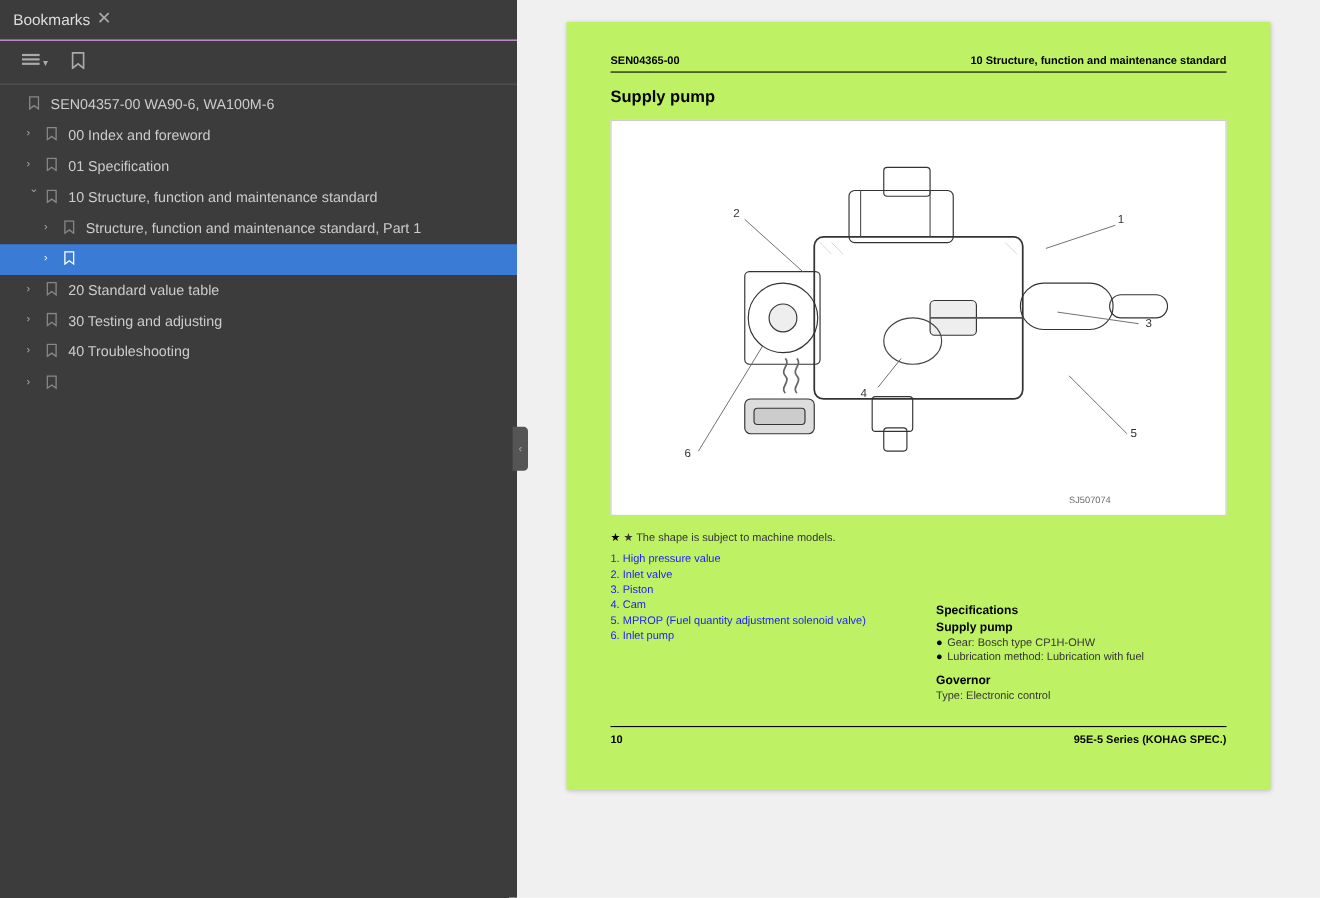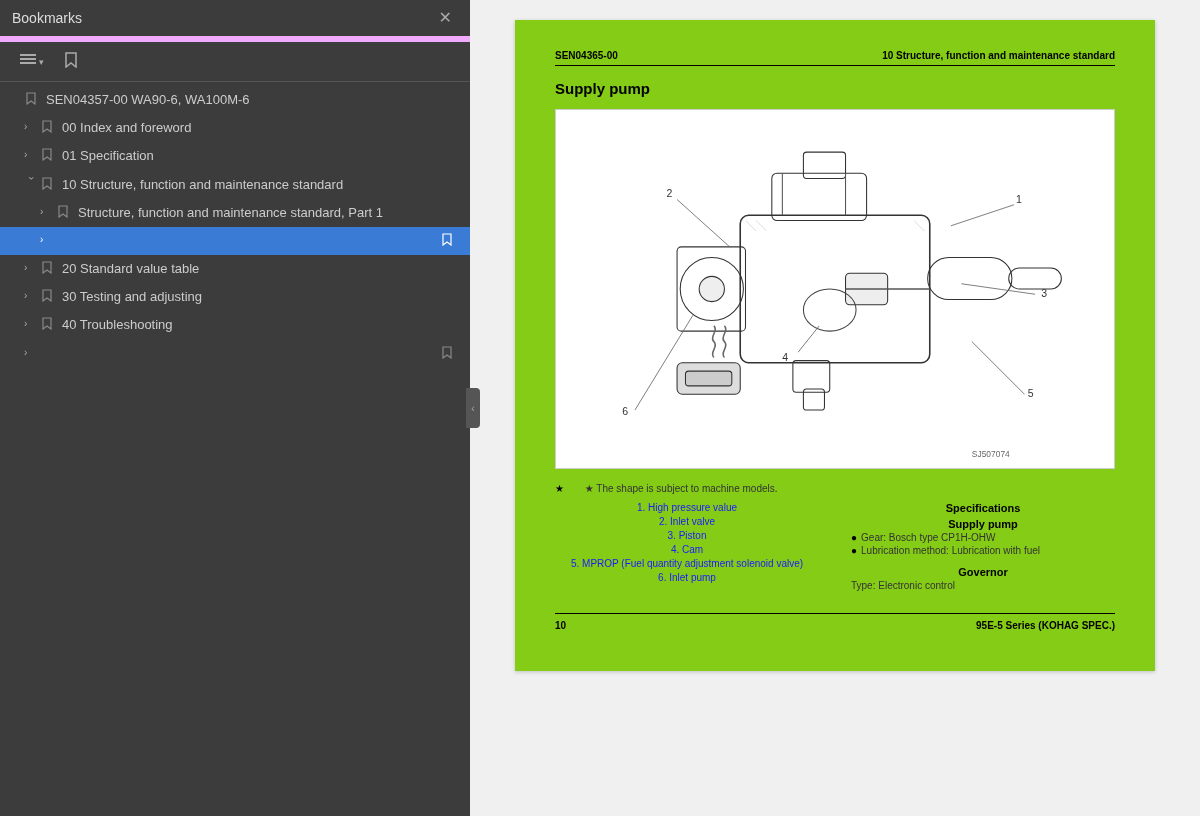--- a/index.html
+++ b/index.html
@@ -13,23 +13,23 @@
       color: #ccc;
       display: flex;
       flex-direction: column;
       height: 816px;
       position: relative;
     }
 
     .panel-header {
       display: flex;
       align-items: center;
-      justify-content: space-between;
+      justify-content: flex-start;
       padding: 8px 12px;
-      border-bottom: 6px solid #f0abfc;
+      border-bottom: 1px solid #f0abfc;
     }
 
     .panel-title {
       color: #ddd;
       font-size: 14px;
       font-weight: normal;
     }
 
     .close-btn {
       background: none;
@@ -69,21 +69,20 @@
     }
 
     .bookmark-item {
       display: flex;
       align-items: flex-start;
       padding: 5px 8px;
       cursor: pointer;
       font-size: 13px;
       color: #ccc;
       min-height: 28px;
-      justify-content: space-between;
     }
     .bookmark-item.selected { background: #3a7bd5; color: #fff; }
 
     .indent-0 { padding-left: 8px; }
     .indent-1 { padding-left: 24px; }
     .indent-2 { padding-left: 40px; }
 
     .expand-arrow {
       width: 14px;
       min-width: 14px;
@@ -130,21 +129,21 @@
     
     .right-panel {
       flex: 1;
       background: #f0f0f0;
       overflow-y: auto;
       padding: 0;
       position: relative;
     }
 
     .page-content {
-      background: #84cc16;
+      background: #bef264;
       margin: 20px auto;
       width: 640px;
       padding: 30px 40px 40px 40px;
       box-shadow: 0 1px 4px rgba(0,0,0,0.2);
       font-size: 11px;
     }
 
     .page-header {
       display: flex;
       justify-content: space-between;
@@ -193,21 +192,20 @@
       font-size: 10px;
       margin-bottom: 8px;
       color: #333;
     }
 
     .diagram-note .star { color: #000; }
 
     .two-col {
       display: flex;
       gap: 32px;
-      text-align: center;
     }
 
     .col-left {
       flex: 1;
     }
 
     .col-right {
       flex: 1;
     }
 
@@ -220,20 +218,21 @@
     .legend-item a {
       color: #1a1aff;
       text-decoration: none;
     }
 
     .specs-title {
       font-size: 11px;
       font-weight: bold;
       margin-bottom: 4px;
       color: #000;
+      margin-top: 46px;
     }
 
     .specs-section-title {
       font-size: 11px;
       font-weight: bold;
       margin-bottom: 2px;
       color: #000;
     }
 
     .specs-item {
@@ -469,21 +468,21 @@
         <text x="200" y="238" font-size="10" fill="#333" font-family="Arial">4</text>
         <text x="433" y="273" font-size="10" fill="#333" font-family="Arial">5</text>
         <text x="48" y="290" font-size="10" fill="#333" font-family="Arial">6</text>
 
         <text x="380" y="330" font-size="8" fill="#666" font-family="Arial">SJ507074</text>
       </svg>
     </div>
 
     <p class="diagram-note">
       <span class="star">★</span>
-      <span style="margin-left:18px;">★   The shape is subject to machine models.</span>
+      <span style="margin-left:0;">★   The shape is subject to machine models.</span>
     </p>
 
     <div class="two-col">
       <div class="col-left">
         <div class="legend-item">
           <a>
             <span>1.</span>
             <span>High pressure value</span>
           </a>
         </div>

